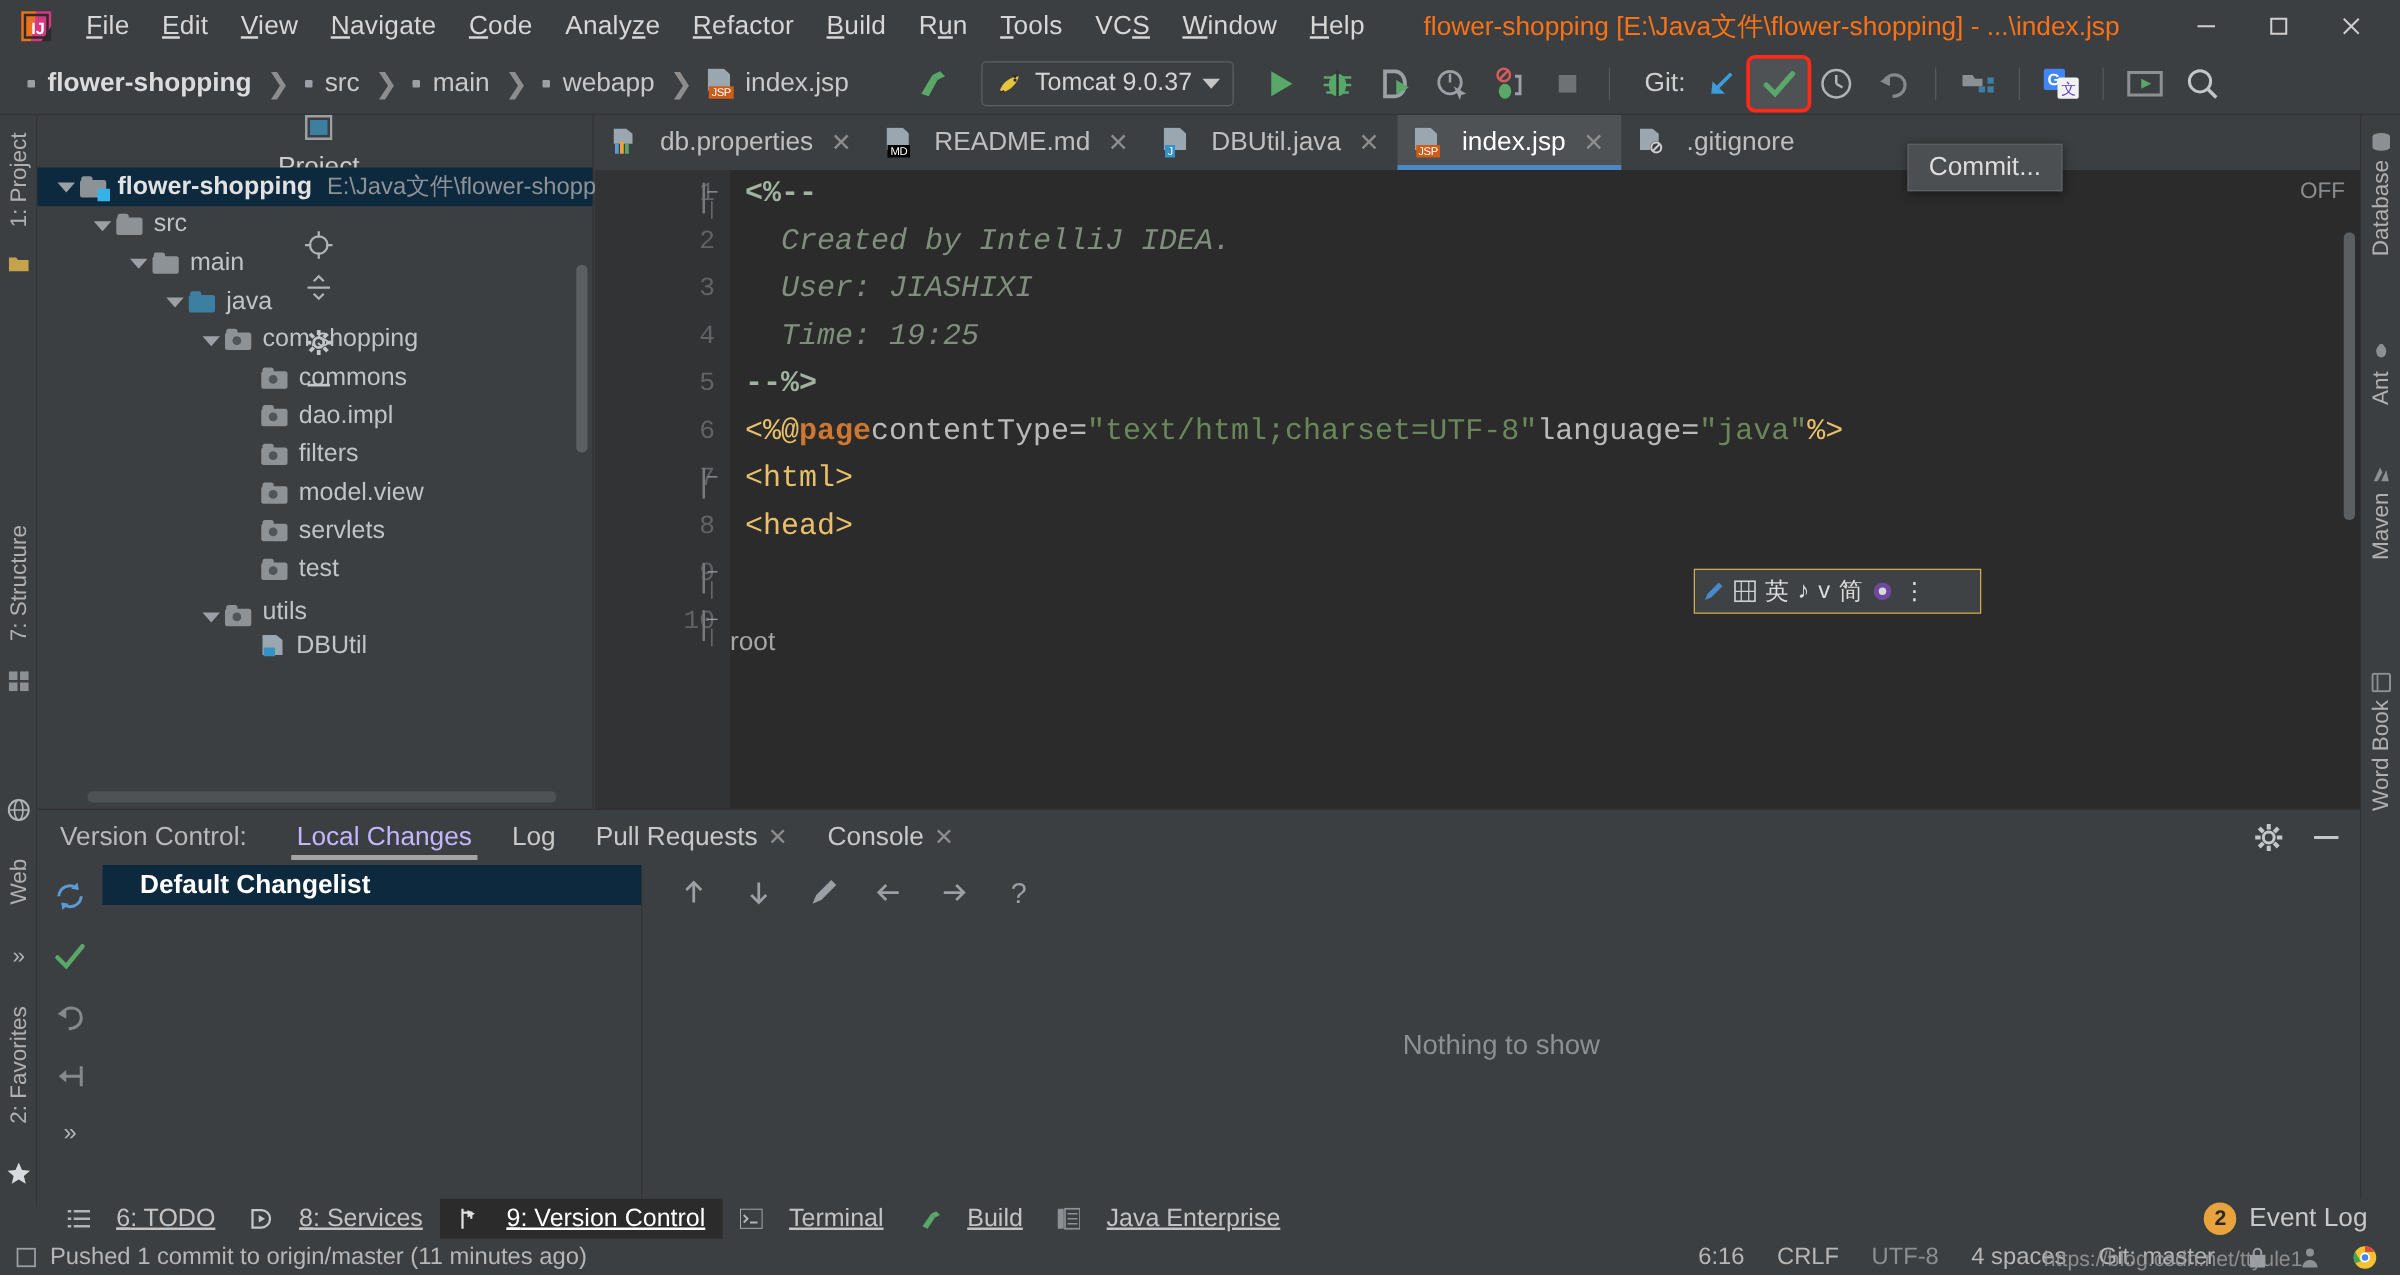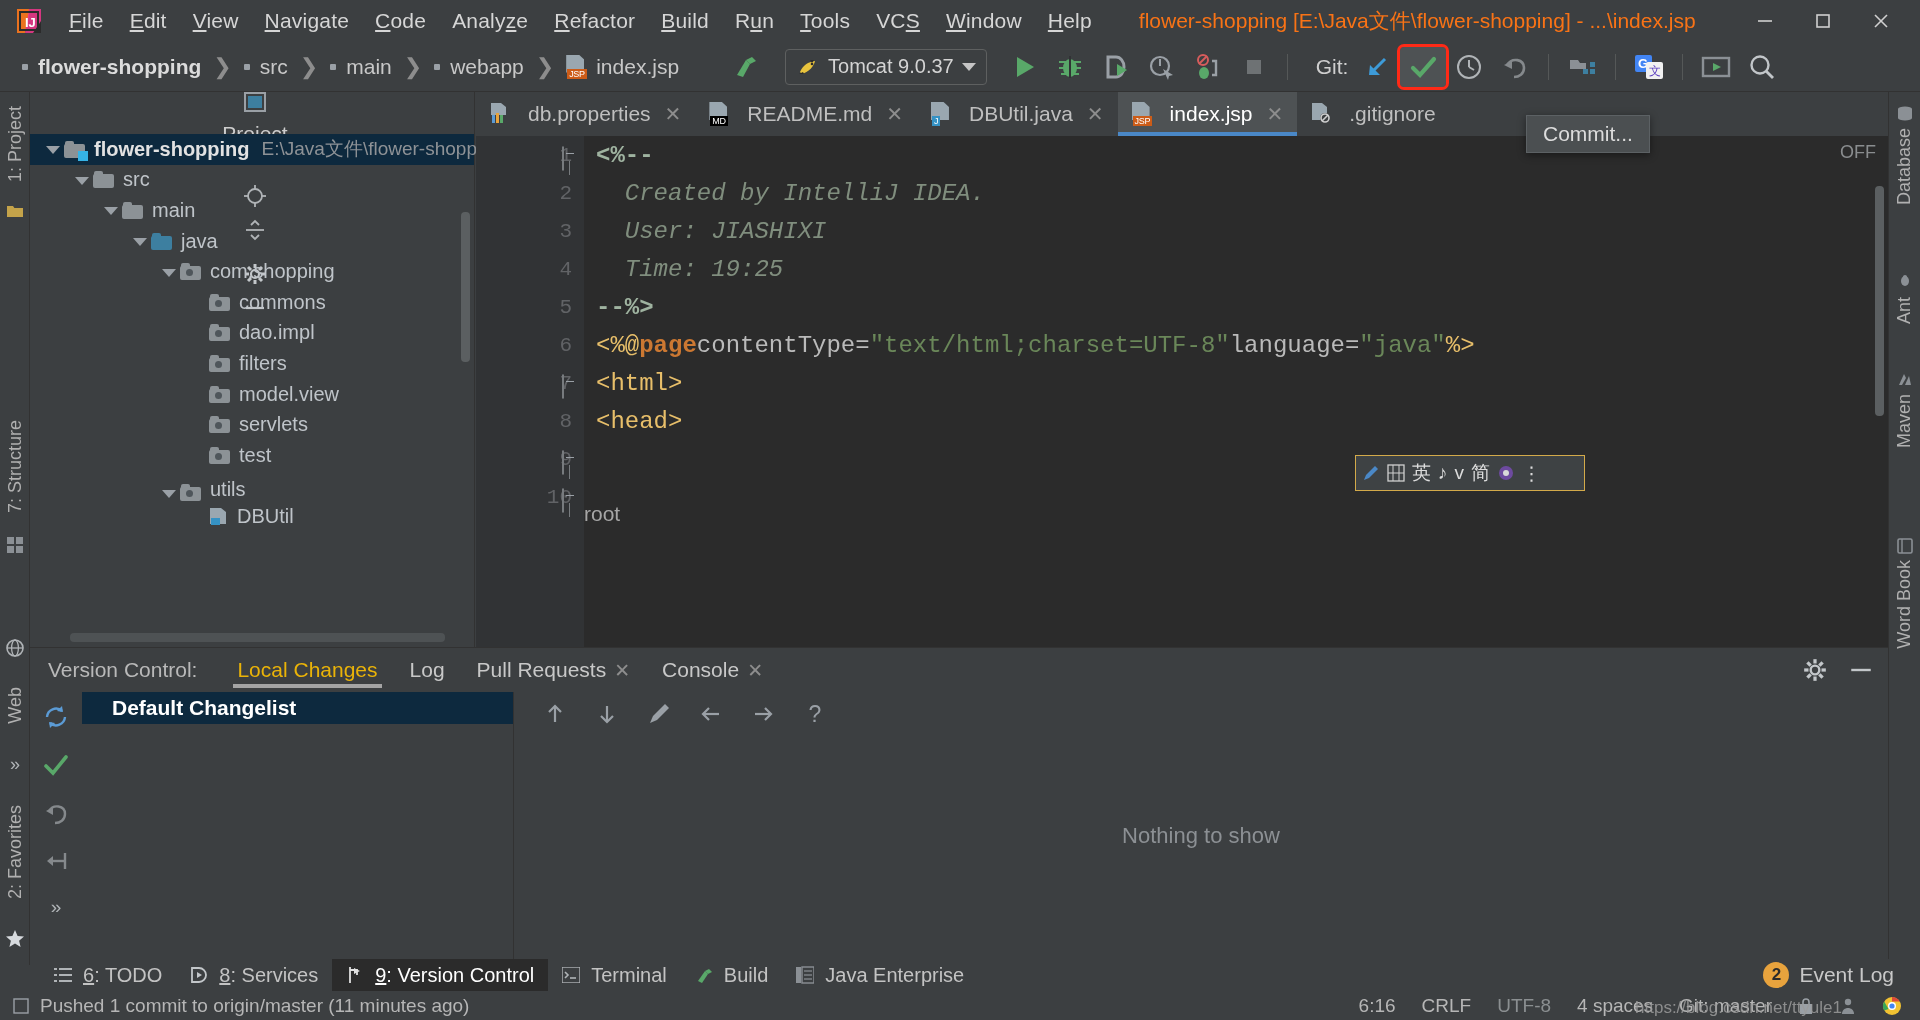--- a/index.html
+++ b/index.html
@@ -158,40 +158,40 @@
     position: absolute; left: 1355px; top: 455px; width: 230px; height: 36px;
     background: #3e4244; border: 1px solid #d3aa4a; display: flex; align-items: center;
     gap: 7px; padding: 0 6px; font-size: 19px; color: #dcdcdc; z-index: 50;
   }
 
   
   .vc-panel { position: absolute; left: 30px; top: 647px; right: 32px; bottom: 55px; background: #3c3f41; border-top: 1px solid #323232; }
   .vc-head { height: 44px; display: flex; align-items: center; padding-left: 18px; gap: 0; position: relative; }
   .vc-head .lbl { font-size: 21px; color: #b9b9b9; margin-right: 24px; }
   .vc-tab { font-size: 21px; color: #c8c8c8; padding: 0 16px; height: 44px; display: flex; align-items: center; gap: 8px; position: relative; }
-  .vc-tab.active { color: #eab308; }
+  .vc-tab.active { color: #c4b5fd; }
   .vc-tab.active::after { content: ""; position: absolute; left: 12px; right: 12px; bottom: 4px; height: 4px; background: #a4a4a4; }
   .vc-tab .x { color: #8d8d8d; font-size: 19px; }
   .vc-head-right { position: absolute; right: 12px; top: 0; height: 44px; display: flex; align-items: center; gap: 16px; }
 
   .vc-body { position: absolute; left: 0; top: 44px; right: 0; bottom: 0; display: flex; }
   .vc-left-rail { width: 52px; background: #3c3f41; display: flex; flex-direction: column; align-items: center; padding-top: 12px; gap: 22px; }
   .vc-changes { width: 432px; background: #3c3f41; border-right: 1px solid #323232; position: relative; }
   .changelist-row { height: 32px; display: flex; align-items: center; padding-left: 30px; background: #0d293e; font-size: 21px; color: #ffffff; font-weight: bold; }
   .vc-right { flex: 1; position: relative; background: #3c3f41; }
   .vc-toolbar { height: 44px; display: flex; align-items: center; gap: 18px; padding-left: 24px; }
   .vc-tb-ico { width: 34px; height: 30px; display: flex; align-items: center; justify-content: center; color: #9aa0a6; font-size: 23px; }
   .nothing { position: absolute; left: 0; right: 0; top: 48%; text-align: center; font-size: 22px; color: #8c9094; }
 
   
   .bottom-tabs {
     position: absolute; left: 30px; bottom: 29px; right: 0; height: 32px;
     background: #3c3f41; display: flex; align-items: center; gap: 0; padding-left: 10px;
   }
-  .btab { display: flex; align-items: center; gap: 11px; font-size: 20px; color: #c3c3c3; padding: 4px 14px; height: 32px; white-space: nowrap; }
+  .btab { display: flex; align-items: center; gap: 21px; font-size: 20px; color: #c3c3c3; padding: 4px 14px; height: 32px; white-space: nowrap; text-decoration: underline; }
   .btab.active { background: #2b2b2b; color: #ffffff; }
   .btab u { text-decoration: underline; }
   .event-log { margin-left: auto; display: flex; align-items: center; gap: 10px; padding-right: 26px; }
   .badge-count { width: 26px; height: 26px; border-radius: 50%; background: #e8a33d; color: #2b2b2b; font-size: 17px; font-weight: bold; display: flex; align-items: center; justify-content: center; }
 
   .statusbar {
     position: absolute; left: 0; bottom: 0; width: 1920px; height: 29px; background: #3c3f41;
     display: flex; align-items: center; font-size: 19px; color: #b6b6b6;
   }
   .sb-left { display: flex; align-items: center; gap: 10px; padding-left: 12px; }

